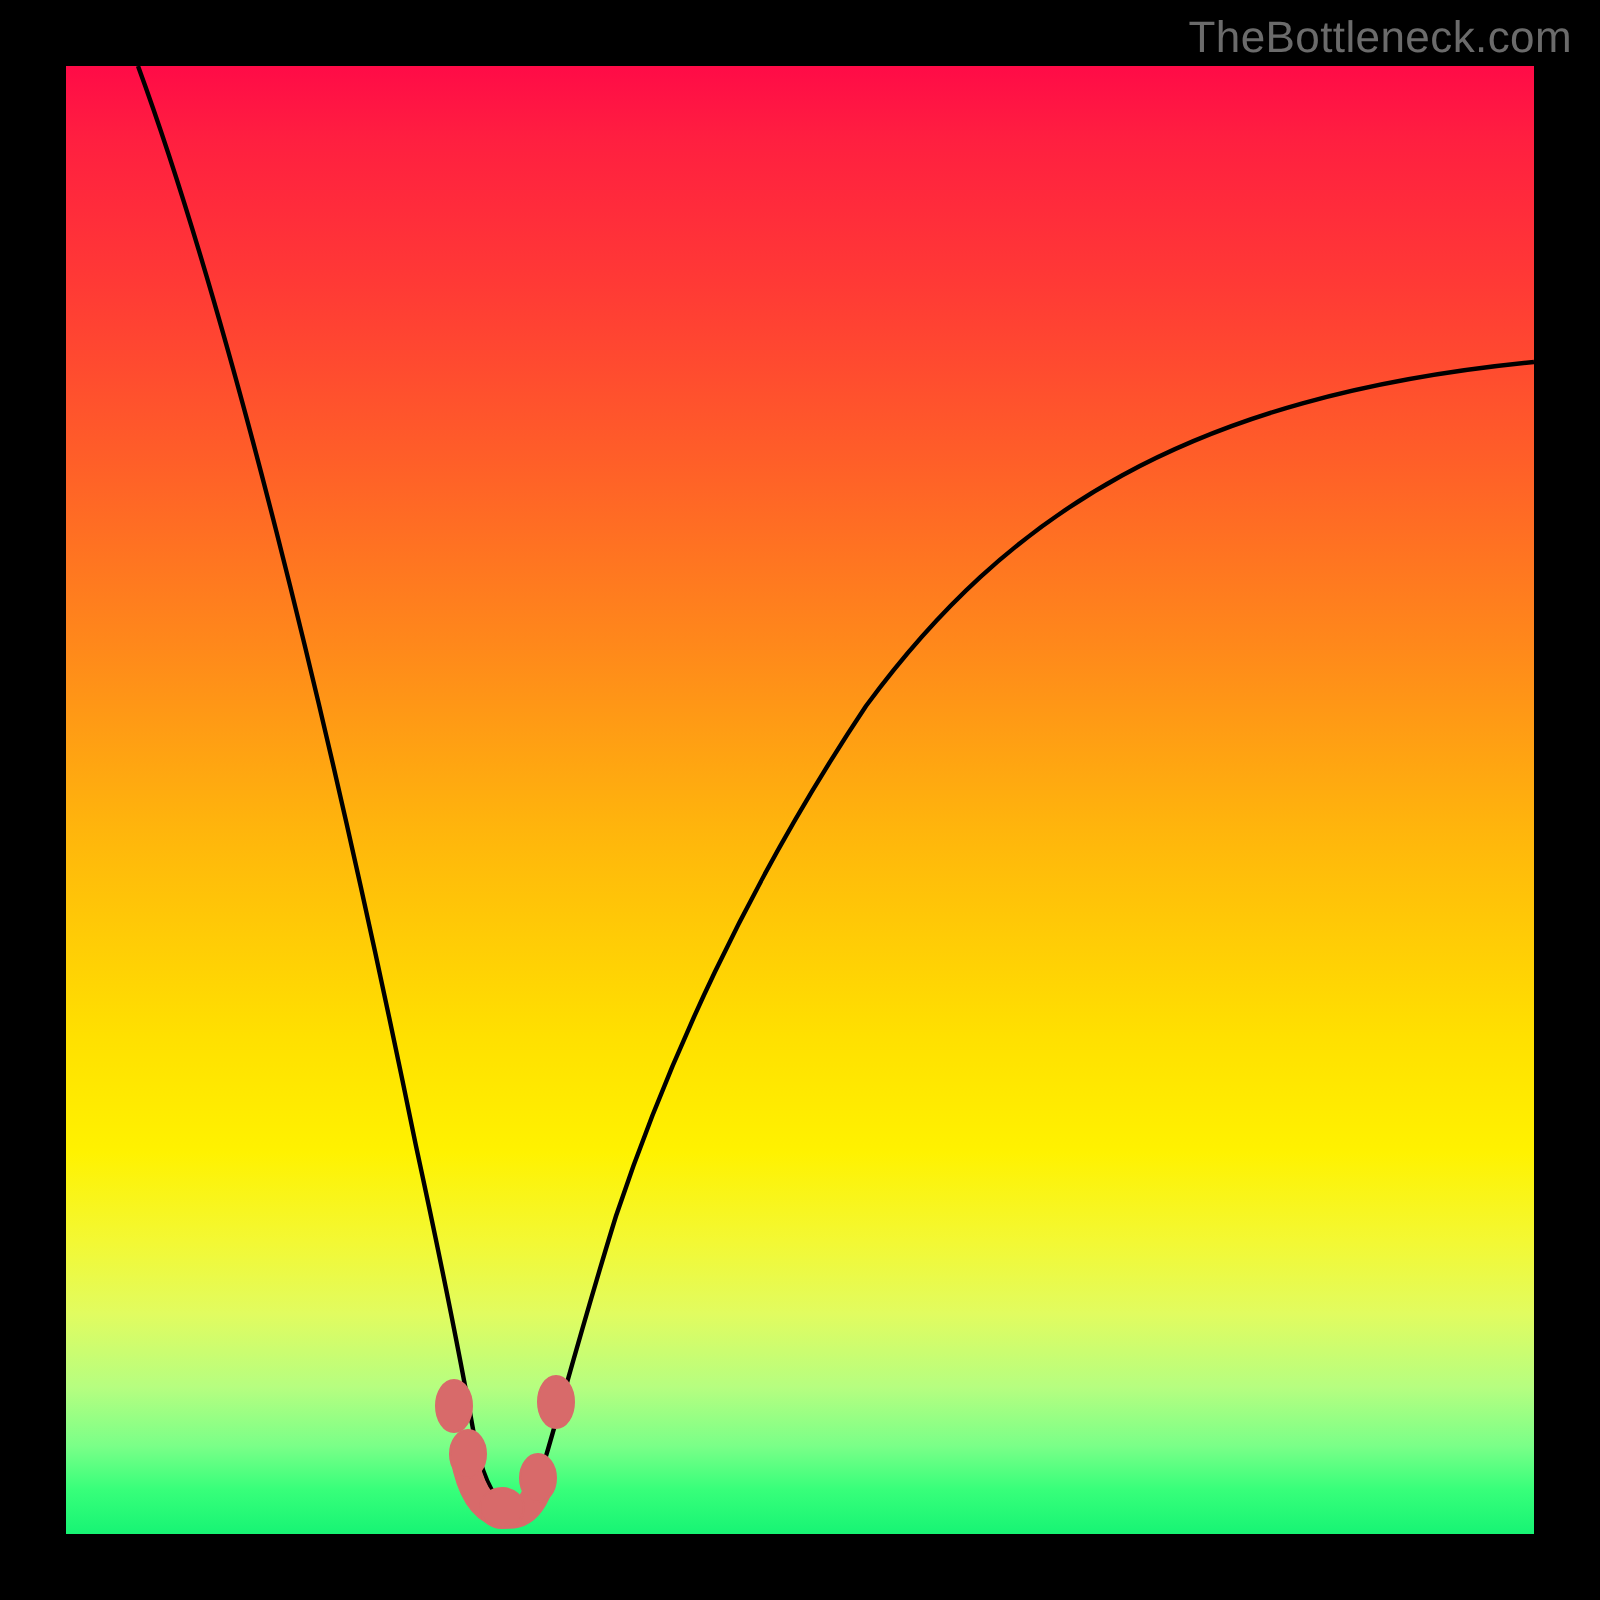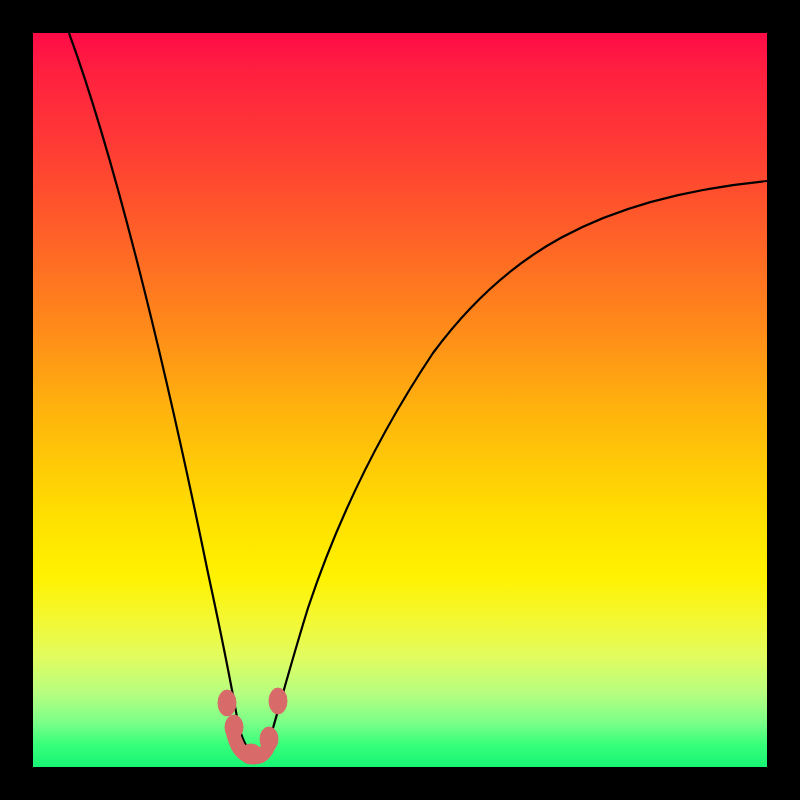--- a/index.html
+++ b/index.html
@@ -72,20 +72,21 @@
     stroke: #d86a6a;
     stroke-width: 14;
     stroke-linecap: round;
     stroke-linejoin: round;
   }
 </style>
 </head>
 <body>
 
 <div class="frame">
+  <div class="watermark">TheBottleneck.com</div>
 
   <div class="plot-area">
     <svg class="curve" viewBox="0 0 734 734" preserveAspectRatio="none">
 
       <path class="main" d="M 36 0
            C 80 120, 130 320, 175 540
            C 188 600, 198 650, 205 690
            C 210 710, 216 720, 223 720
            C 230 720, 235 712, 240 695
            C 248 668, 258 630, 275 575

